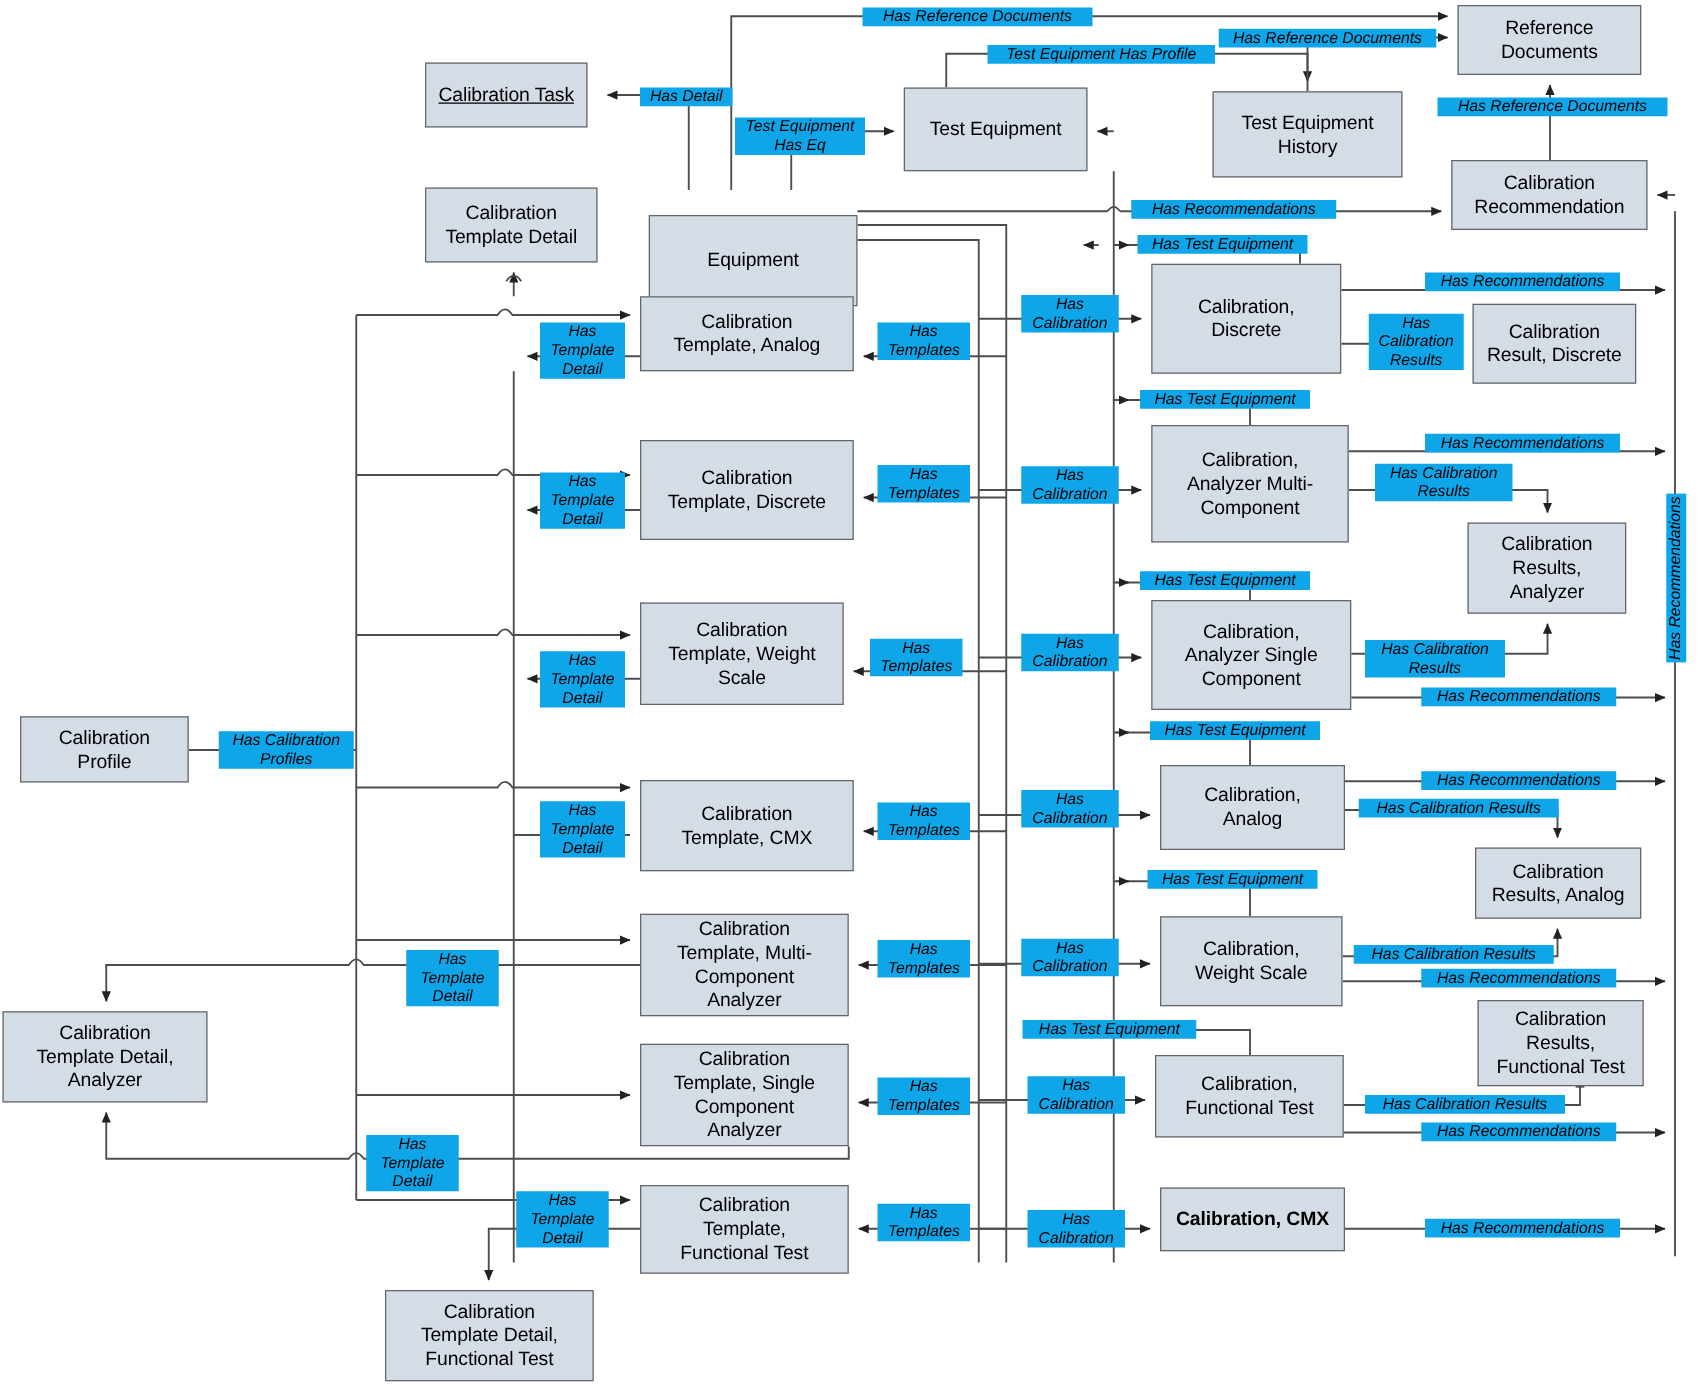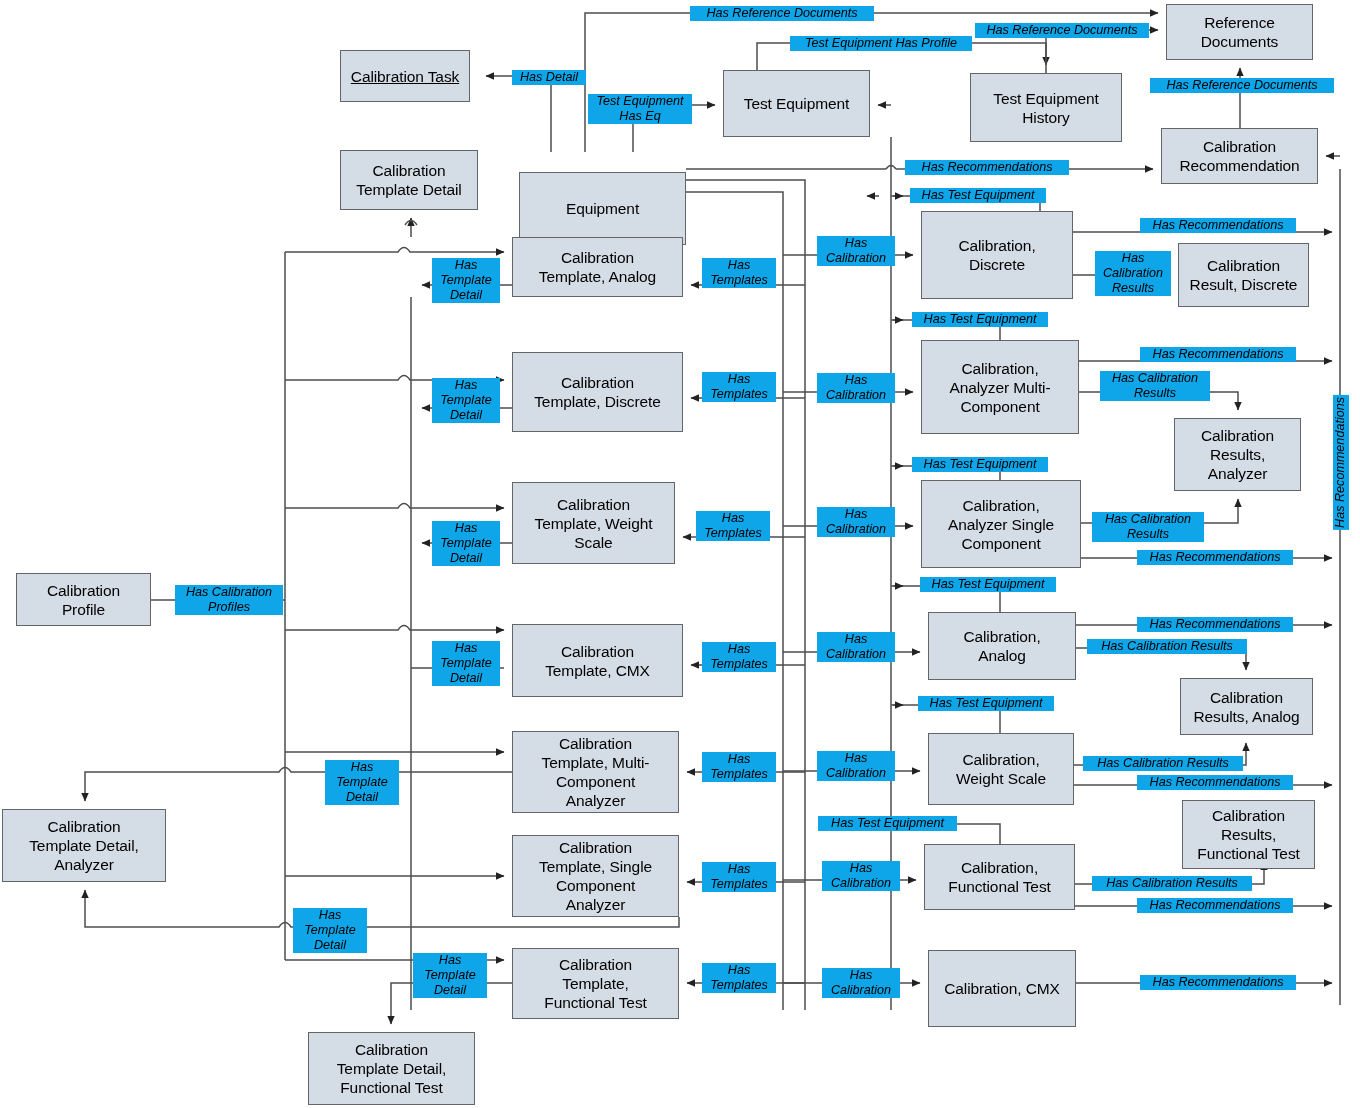--- a/index.html
+++ b/index.html
@@ -212,21 +212,21 @@
 Component</div>
   <div class="node" style="left:921px;top:480px;width:160px;height:88px;white-space:pre-line;">Calibration,
 Analyzer Single
 Component</div>
   <div class="node" style="left:928px;top:612px;width:148px;height:68px;white-space:pre-line;">Calibration,
 Analog</div>
   <div class="node" style="left:928px;top:733px;width:146px;height:72px;white-space:pre-line;">Calibration,
 Weight Scale</div>
   <div class="node" style="left:924px;top:844px;width:151px;height:66px;white-space:pre-line;">Calibration,
 Functional Test</div>
-  <div class="node" style="left:928px;top:950px;width:148px;height:77px;">Calibration, CMX</div>
+  <div class="node" style="left:928px;top:950px;width:148px;height:51px;font-weight:bold;">Calibration, CMX</div>
 
   <div class="node" style="left:1178px;top:243px;width:131px;height:64px;white-space:pre-line;">Calibration
 Result, Discrete</div>
   <div class="node" style="left:1174px;top:418px;width:127px;height:73px;white-space:pre-line;">Calibration
 Results,
 Analyzer</div>
   <div class="node" style="left:1180px;top:678px;width:133px;height:57px;white-space:pre-line;">Calibration
 Results, Analog</div>
   <div class="node" style="left:1182px;top:800px;width:133px;height:69px;white-space:pre-line;">Calibration
 Results,

